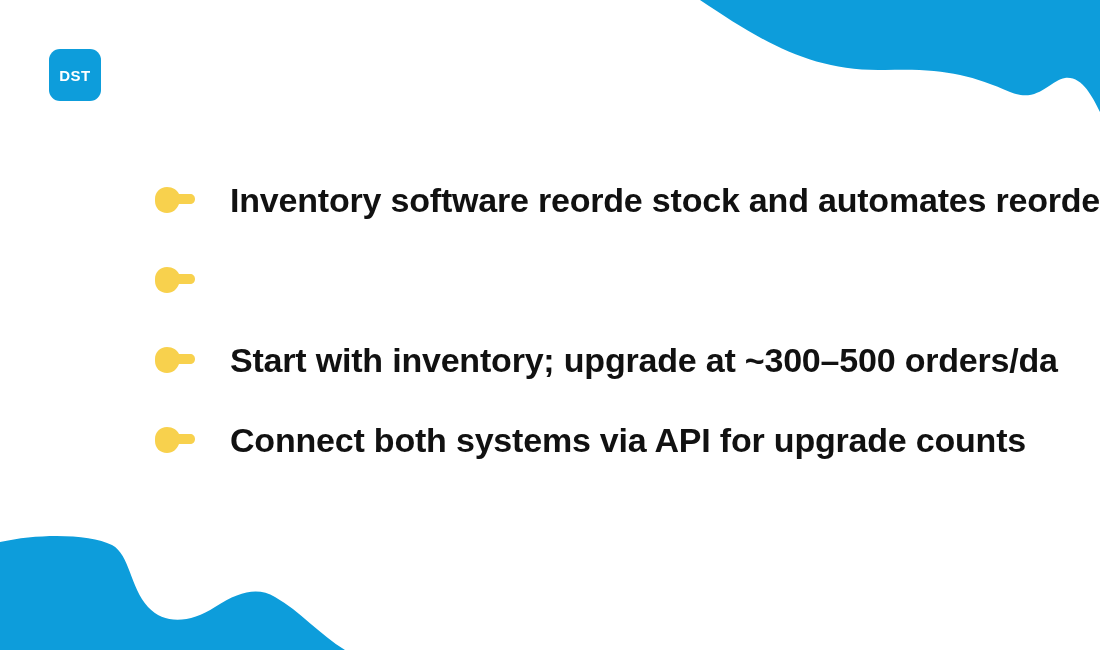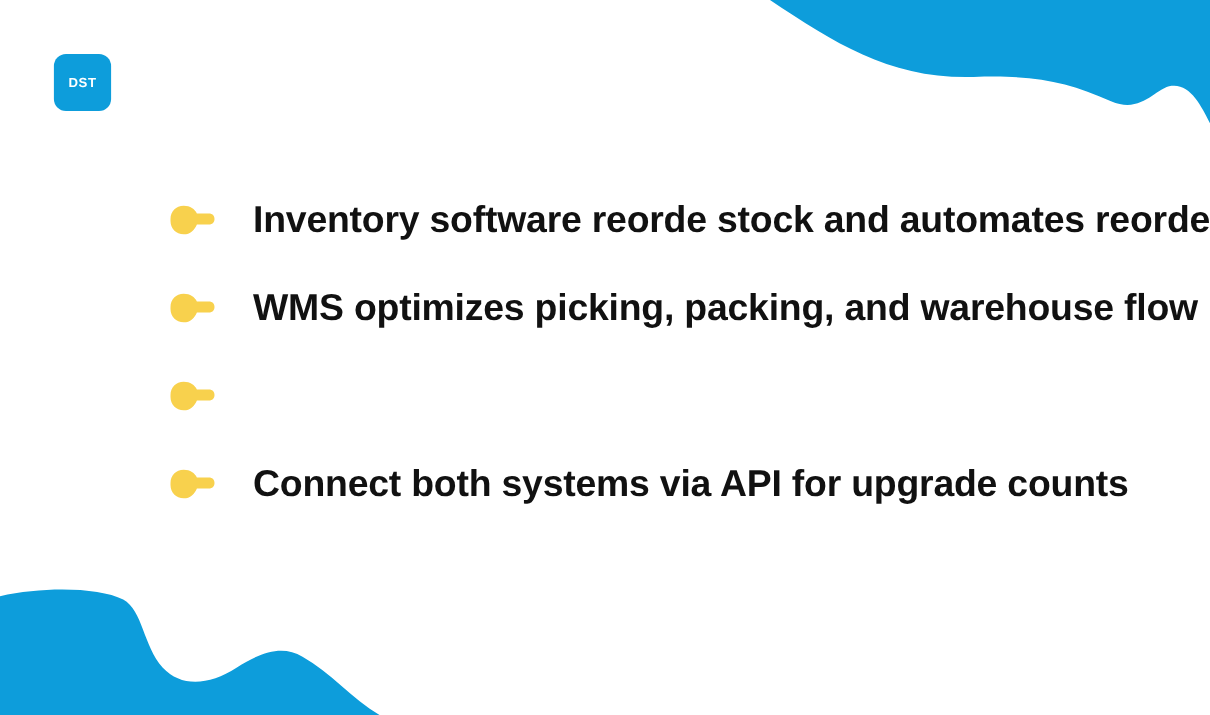--- a/index.html
+++ b/index.html
@@ -42,21 +42,21 @@
     top: 49px;
     width: 52px;
     height: 52px;
     border-radius: 11px;
     display: flex;
     align-items: center;
     justify-content: center;
   }
   #logo-text {
     color: #ffffff;
-    font-size: 12px;
+    font-size: 15px;
     font-weight: 700;
     letter-spacing: 0.5px;
     line-height: 1;
     font-family: "Liberation Sans", sans-serif;
   }
 
   
   #bullets {
     position: absolute;
     left: 152px;
@@ -120,29 +120,29 @@
       </span>
       <span class="bullet-text">Inventory software reorde stock and automates reorde</span>
     </div>
 
     <div class="bullet-row">
       <span class="bullet-marker">
         <svg width="44" height="34" viewBox="0 0 44 34" aria-hidden="true">
           <path d="M3 16 C 3 9, 8 4, 15 4 C 21 4, 25 7, 27 11 L 38 11 C 41 11, 43 13, 43 16 C 43 19, 41 21, 38 21 L 27 21 C 25 26, 21 30, 15 30 C 8 30, 3 25, 3 18 Z" fill="#f8d14d"></path>
         </svg>
       </span>
-      <span class="bullet-text">WMS optimizes picking, packing, and warehouse flow</span>
     </div>
 
     <div class="bullet-row">
       <span class="bullet-marker">
         <svg width="44" height="34" viewBox="0 0 44 34" aria-hidden="true">
           <path d="M3 16 C 3 9, 8 4, 15 4 C 21 4, 25 7, 27 11 L 38 11 C 41 11, 43 13, 43 16 C 43 19, 41 21, 38 21 L 27 21 C 25 26, 21 30, 15 30 C 8 30, 3 25, 3 18 Z" fill="#f8d14d"></path>
         </svg>
       </span>
+      <span class="bullet-text">Start with inventory; upgrade at ~300–500 orders/da</span>
     </div>
 
     <div class="bullet-row">
       <span class="bullet-marker">
         <svg width="44" height="34" viewBox="0 0 44 34" aria-hidden="true">
           <path d="M3 16 C 3 9, 8 4, 15 4 C 21 4, 25 7, 27 11 L 38 11 C 41 11, 43 13, 43 16 C 43 19, 41 21, 38 21 L 27 21 C 25 26, 21 30, 15 30 C 8 30, 3 25, 3 18 Z" fill="#f8d14d"></path>
         </svg>
       </span>
       <span class="bullet-text">Connect both systems via API for upgrade counts</span>
     </div>

